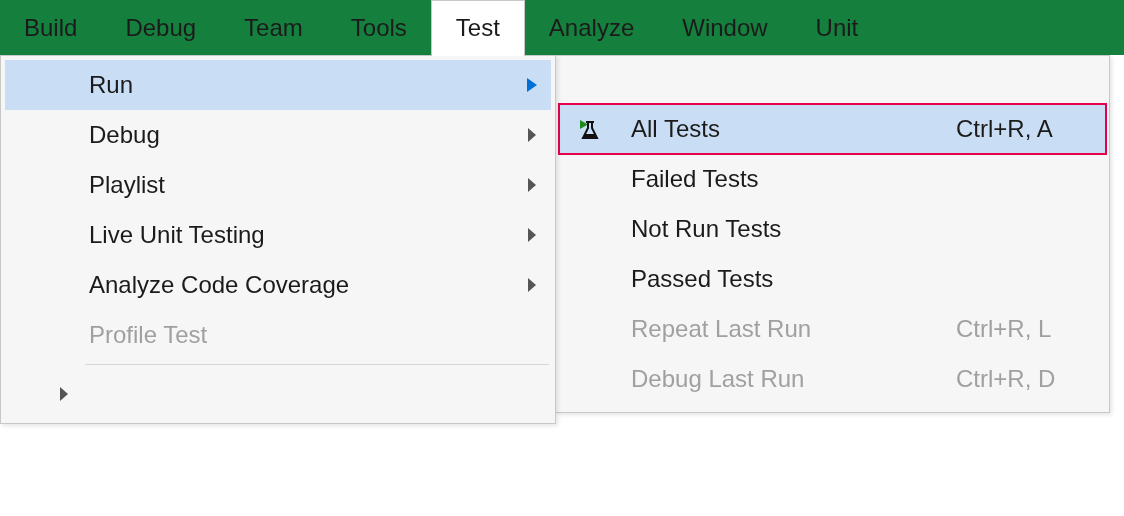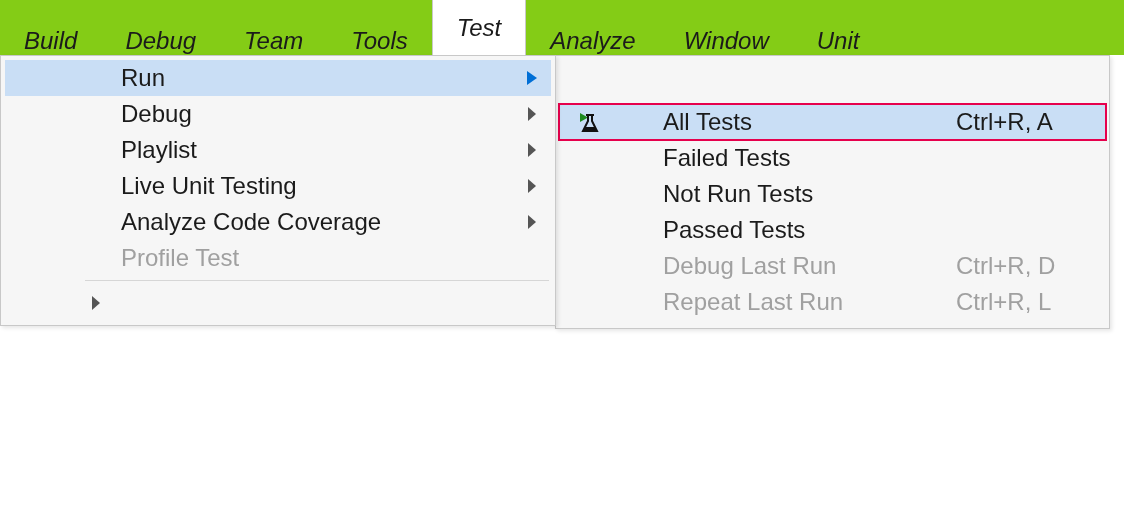--- a/index.html
+++ b/index.html
@@ -11,24 +11,23 @@
       font-family: "Segoe UI", Tahoma, sans-serif;
       font-size: 24px;
       background: #fff;
       width: 1124px;
       height: 516px;
       overflow: hidden;
       position: relative;
     }
     .menu-bar {
       display: flex;
-      background: #84cc16;
+      background: #15803d;
       height: 55px;
-      align-items: flex-end;
-      font-style: italic;
+      align-items: center;
     }
     .menu-bar-item {
       padding: 0 24px;
       display: flex;
       align-items: center;
       color: #1b1b1b;
       cursor: default;
     }
     .menu-bar-item.active {
       background: #ffffff;
@@ -48,25 +47,24 @@
     .dropdown-primary {
       left: 0;
       top: 55px;
       width: 556px;
       z-index: 2;
       padding: 4px 2px;
     }
     .dropdown-item {
       display: flex;
       align-items: center;
-      height: 36px;
+      height: 50px;
       padding: 0;
       position: relative;
       cursor: default;
-      gap: 32px;
     }
     .dropdown-primary .dropdown-item {
       margin: 0 2px;
     }
     .dropdown-item .icon-col {
       width: 40px;
       flex-shrink: 0;
       display: flex;
       justify-content: center;
       align-items: center;
@@ -253,21 +251,21 @@
       <span class="label-col">Not Run Tests</span>
       <span class="shortcut-col"></span>
     </div>
     <div class="dropdown-item">
       <span class="icon-col"></span>
       <span class="label-col">Passed Tests</span>
       <span class="shortcut-col"></span>
     </div>
     <div class="dropdown-item disabled">
       <span class="icon-col"></span>
+      <span class="label-col">Repeat Last Run</span>
+      <span class="shortcut-col">Ctrl+R, L</span>
+    </div>
+    <div class="dropdown-item disabled">
+      <span class="icon-col"></span>
       <span class="label-col">Debug Last Run</span>
       <span class="shortcut-col">Ctrl+R, D</span>
     </div>
-    <div class="dropdown-item disabled">
-      <span class="icon-col"></span>
-      <span class="label-col">Repeat Last Run</span>
-      <span class="shortcut-col">Ctrl+R, L</span>
-    </div>
   </div>
 
 </body></html>

